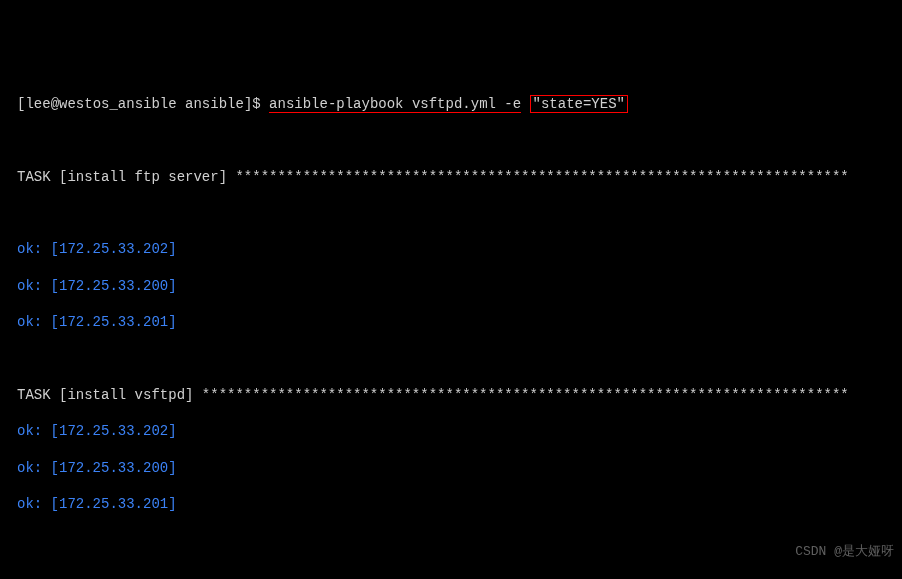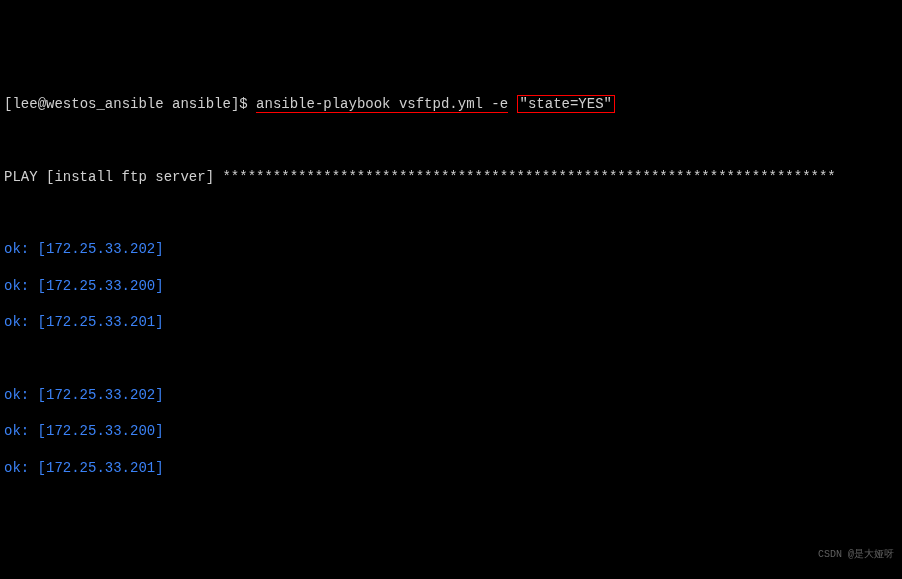--- a/index.html
+++ b/index.html
@@ -15,57 +15,59 @@
       padding: 4px;
       line-height: 1.3;
       white-space: pre;
       width: 902px;
       height: 579px;
       overflow: hidden;
       position: relative;
     }
     .line {
       display: block;
+      margin-left: 13px;
     }
     .green { color: #3b82f6; }
     .red-box-1 {
       border: 1px solid #ff0000;
       display: inline;
       padding: 0 2px;
     }
     .red-box-underline {
       border-bottom: 1px solid #ff0000;
       display: inline;
     }
     .watermark {
       position: absolute;
       bottom: 18px;
       right: 8px;
       color: #888;
-      font-size: 10px;
+      font-size: 13px;
       opacity: 0.7;
     }
     .stars {
       color: #d0d0d0;
     }
   </style>
 </head>
 <body>
 
 
 
 <div>
 <span class="line">[<span>lee</span>@<span>westos_ansible</span> <span>ansible</span>]<span>$</span> <span class="red-box-underline">ansible-playbook vsftpd.yml -e</span> <span class="red-box-1">"state=YES"</span></span>
 <span class="line"> </span>
-<span class="line"><span>PLAY [install ftp server]</span><span class="stars"> *************************************************************************</span></span>
+<span class="line"><span>TASK [install ftp server]</span><span class="stars"> *************************************************************************</span></span>
 <span class="line"> </span>
 <span class="line green">ok: [172.25.33.202]</span>
 <span class="line green">ok: [172.25.33.200]</span>
 <span class="line green">ok: [172.25.33.201]</span>
 <span class="line"> </span>
+<span class="line"><span>TASK [install vsftpd]</span><span class="stars"> *****************************************************************************</span></span>
 <span class="line green">ok: [172.25.33.202]</span>
 <span class="line green">ok: [172.25.33.200]</span>
 <span class="line green">ok: [172.25.33.201]</span>
 <span class="line"> </span>
 
 
 
 
 
 

